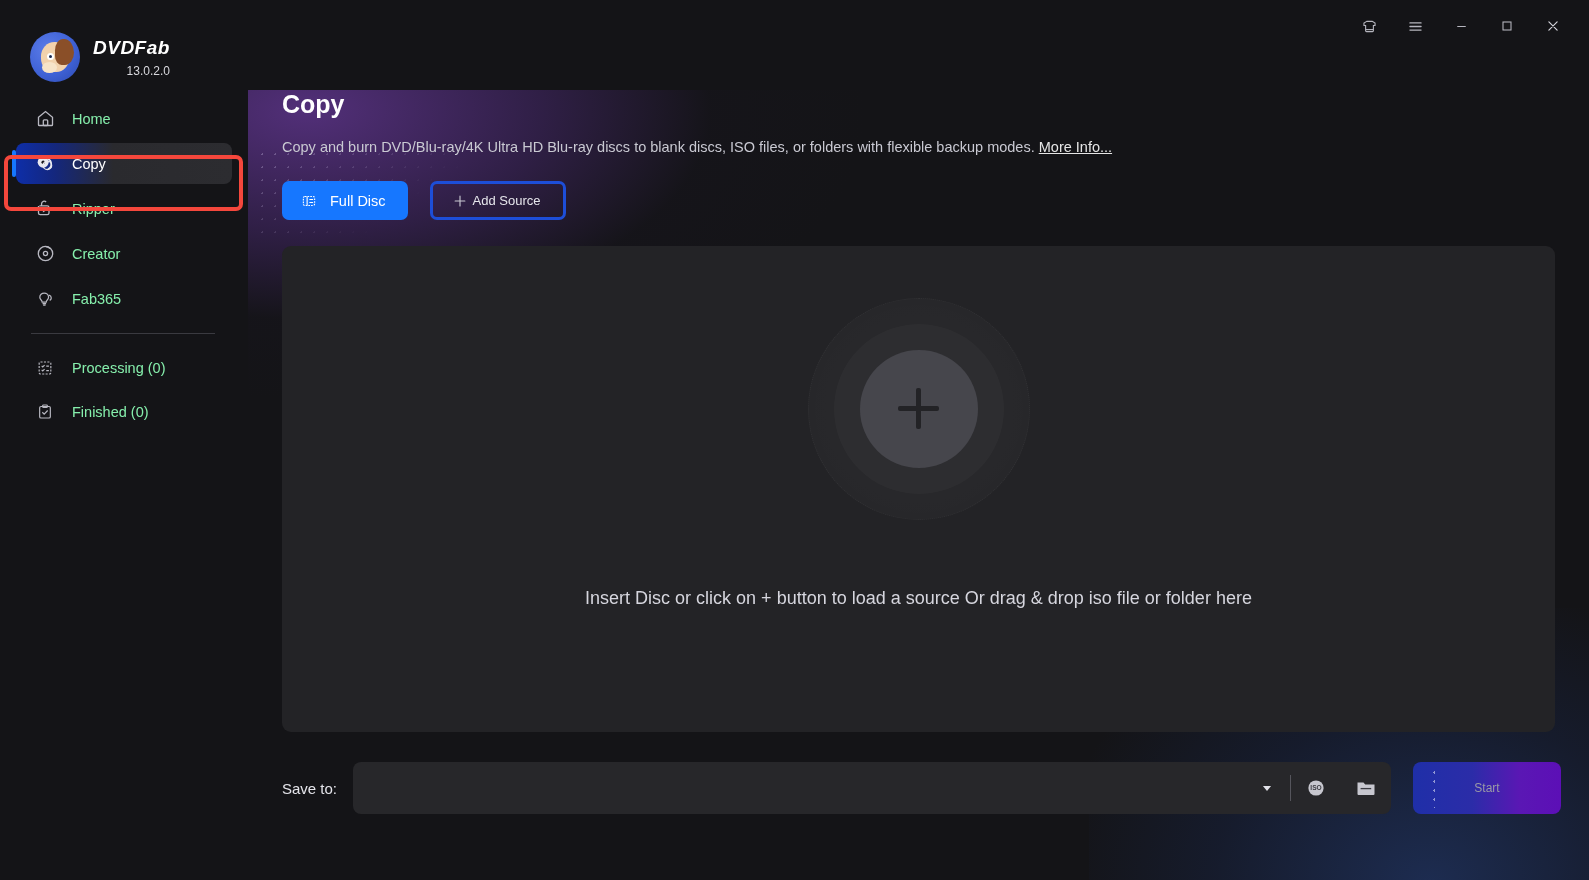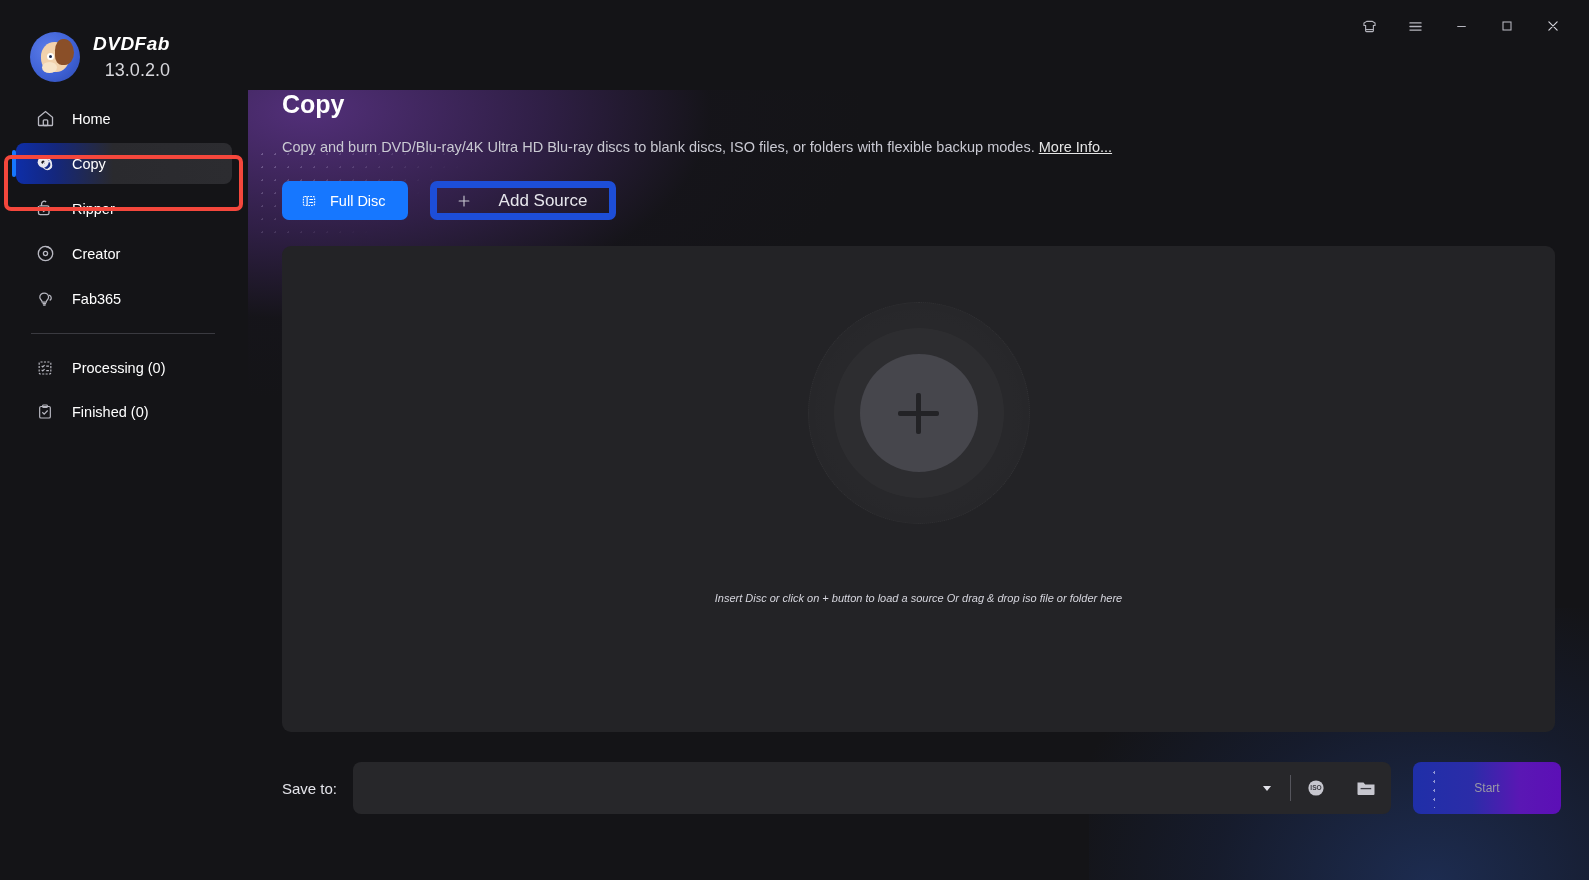--- a/index.html
+++ b/index.html
@@ -55,38 +55,38 @@
     position: absolute; left: 12px; top: 30px;
     width: 15px; height: 11px; border-radius: 50%;
     background: #f7e4c8;
   }
   .brand-txt { margin-left: 13px; }
   .brand-name {
     font-size: 19px; font-weight: bold; font-style: italic;
     color: #fff; letter-spacing: .5px;
   }
   .brand-ver {
-    font-size: 18px; color: #d8d8dd; margin-top: 5px;
+    font-size: 12px; color: #d8d8dd; margin-top: 5px;
   }
 
   .nav { margin-top: 12px; position: relative; }
   .nav-item {
     position: relative;
     display: flex; align-items: center;
     height: 41px; margin: 4px 16px 4px 16px;
     border-radius: 8px;
     cursor: pointer;
   }
   .nav-item .ico {
     width: 22px; height: 22px; margin-left: 18px;
     display: flex; align-items: center; justify-content: center;
     flex: 0 0 22px;
   }
   .nav-item .lbl {
-    margin-left: 16px; font-size: 14.5px; color: #ffffff;
+    margin-left: 16px; font-size: 14.5px; color: #86efac;
     white-space: nowrap;
   }
   .nav-item.active {
     background: linear-gradient(90deg, #0e2ea8 0%, #14277d 18%, #2a2a2e 45%, #2c2c30 100%);
   }
   .nav-item.active .lbl { color: #ffffff; }
   .nav-item.active::before {
     content: ""; position: absolute; left: -4px; top: 7px;
     width: 4px; height: 27px; border-radius: 3px;
     background: #1677ff;
@@ -174,25 +174,25 @@
     margin: 26px 0 0 34px;
   }
   .btn-full {
     display: flex; align-items: center; gap: 12px;
     height: 39px; padding: 0 22px 0 18px;
     background: #1677ff; border-radius: 7px;
     color: #fff; font-size: 14.5px; font-weight: 500;
     cursor: pointer; border: none;
   }
   .btn-add {
-    display: flex; align-items: center; gap: 26px;
+    display: flex; align-items: center; gap: 4px;
     height: 39px; padding: 0 22px 0 18px;
     background: transparent;
-    border: 7px solid #1d4ed8; border-radius: 7px;
-    color: #e6e6ec; font-size: 17px;
+    border: 3px solid #1d4ed8; border-radius: 7px;
+    color: #e6e6ec; font-size: 13px;
     cursor: pointer;
   }
 
   .dropzone {
     position: relative; z-index: 2;
     margin: 26px 34px 0 34px;
     height: 486px;
     background: #232326;
     border-radius: 9px;
     display: flex; flex-direction: column;
@@ -224,21 +224,21 @@
   }
   .disc-core::before,
   .disc-core::after {
     content: ""; position: absolute;
     background: #232326; border-radius: 2px;
   }
   .disc-core::before { width: 41px; height: 5px; }
   .disc-core::after  { width: 5px; height: 41px; }
   .dz-text {
     margin-top: 68px;
-    font-size: 11px; color: #d6d6de; font-style: italic;
+    font-size: 18px; color: #d6d6de;
   }
 
   
   .bottom {
     position: relative; z-index: 3;
     display: flex; align-items: center;
     margin: 28px 0 0 0;
     padding: 0 28px 0 34px;
     height: 56px;
   }

